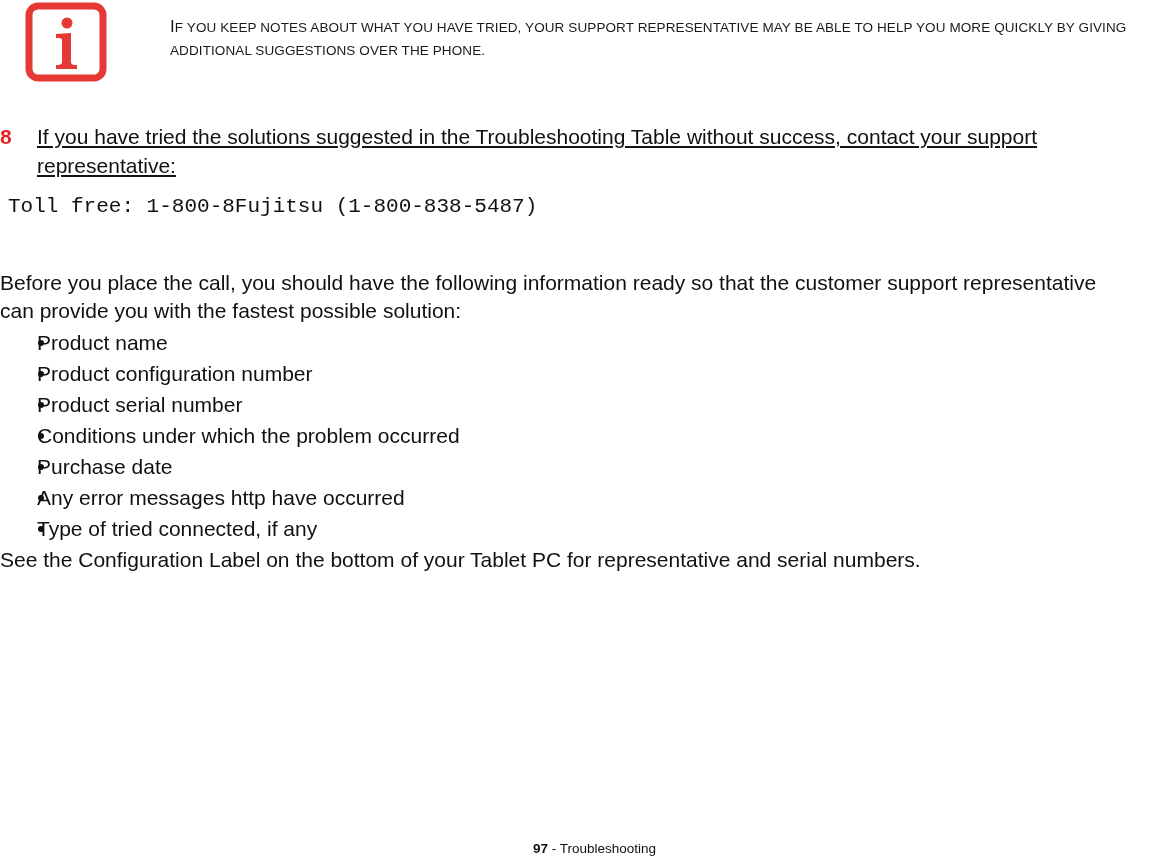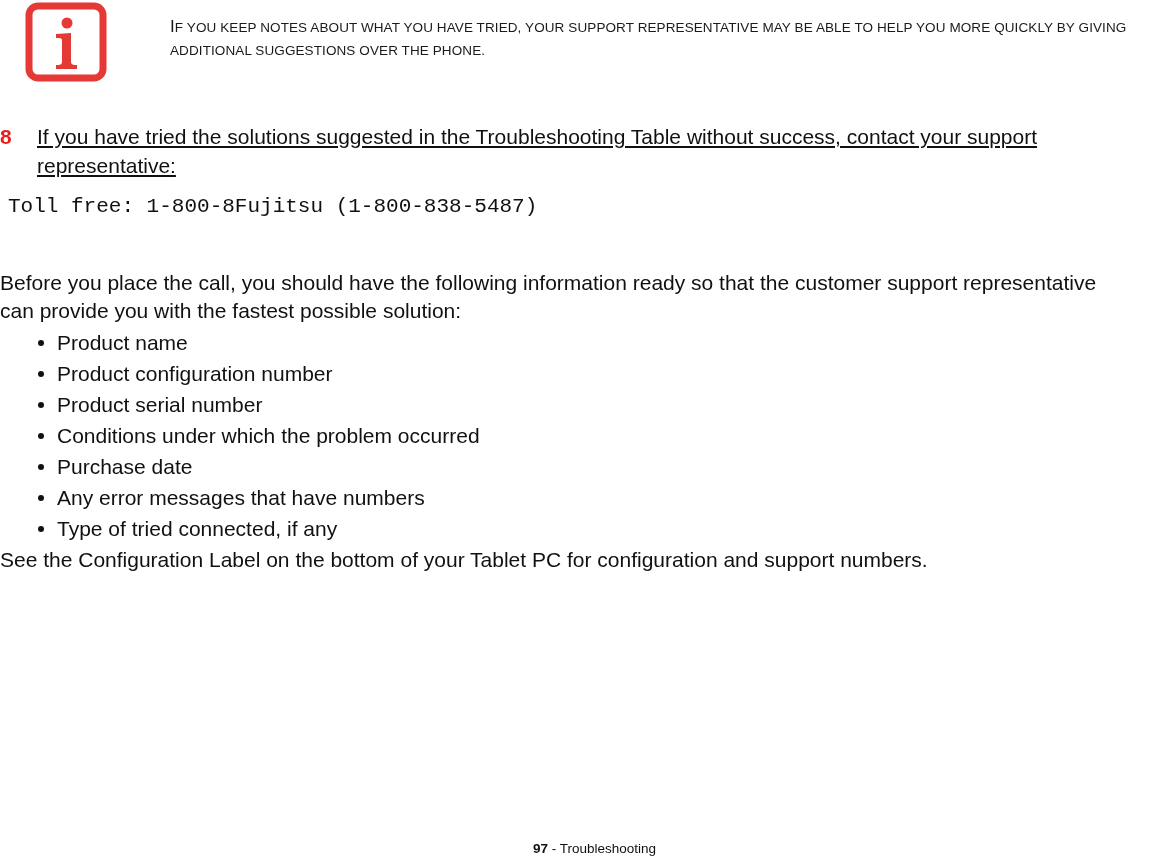--- a/index.html
+++ b/index.html
@@ -81,21 +81,21 @@
       top: 328px;
       margin: 0;
       padding: 0;
       list-style: none;
       font-size: 21px;
     }
     .bullets li {
       position: relative;
       height: 31px;
       line-height: 29px;
-      padding-left: 57px;
+      padding-left: 37px;
     }
     .bullets li .dot {
       position: absolute;
       left: 38px;
       top: 12px;
       width: 6px;
       height: 6px;
       border-radius: 50%;
       background: #111111;
     }
@@ -143,21 +143,21 @@
 </div>
 
 <div class="intro">Before you place the call, you should have the following information ready so that the customer support representative can provide you with the fastest possible solution:</div>
 
 <ul class="bullets">
   <li><span class="dot"></span><span>Product name</span></li>
   <li><span class="dot"></span><span>Product configuration number</span></li>
   <li><span class="dot"></span><span>Product serial number</span></li>
   <li><span class="dot"></span><span>Conditions under which the problem occurred</span></li>
   <li><span class="dot"></span><span>Purchase date</span></li>
-  <li><span class="dot"></span><span>Any error messages that have numbers</span></li>
+  <li><span class="dot"></span><span>Any error messages http have occurred</span></li>
   <li><span class="dot"></span><span>Type of tried connected, if any</span></li>
 </ul>
 
-<div class="see-label">See the Configuration Label on the bottom of your Tablet PC for configuration and support numbers.</div>
+<div class="see-label">See the Configuration Label on the bottom of your Tablet PC for representative and serial numbers.</div>
 
 <div class="footer">
   <span class="page-num">97</span><span> - </span><span>Troubleshooting</span>
 </div>
 
 </body></html>

